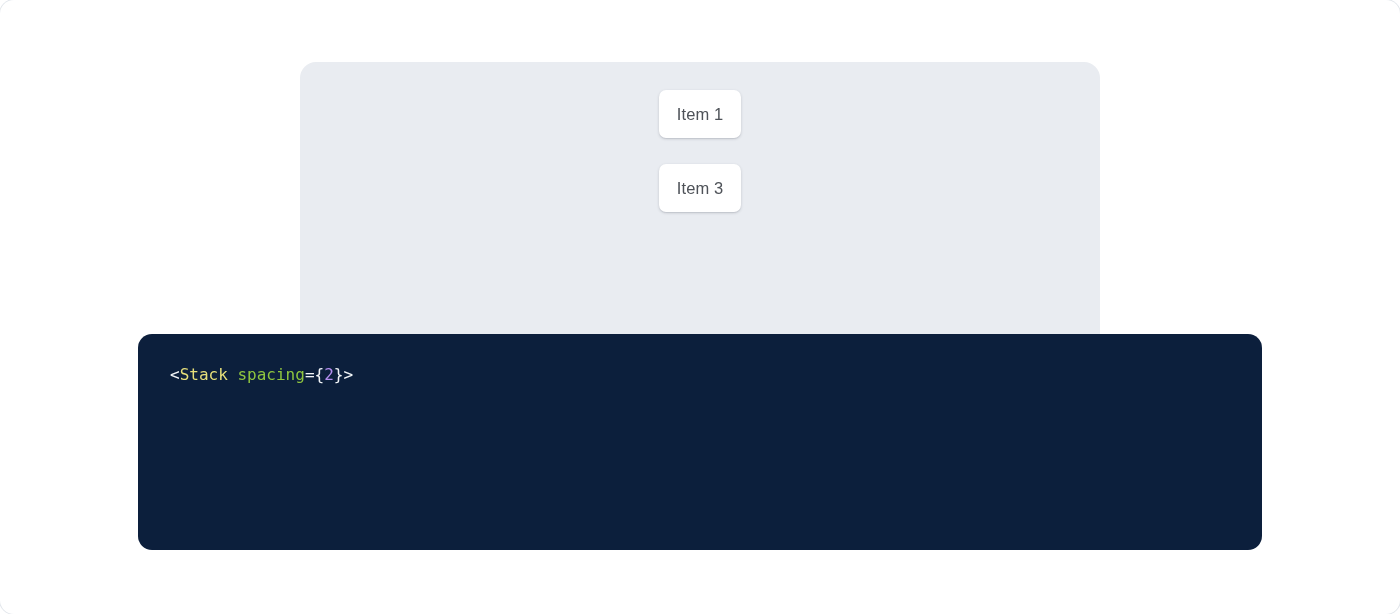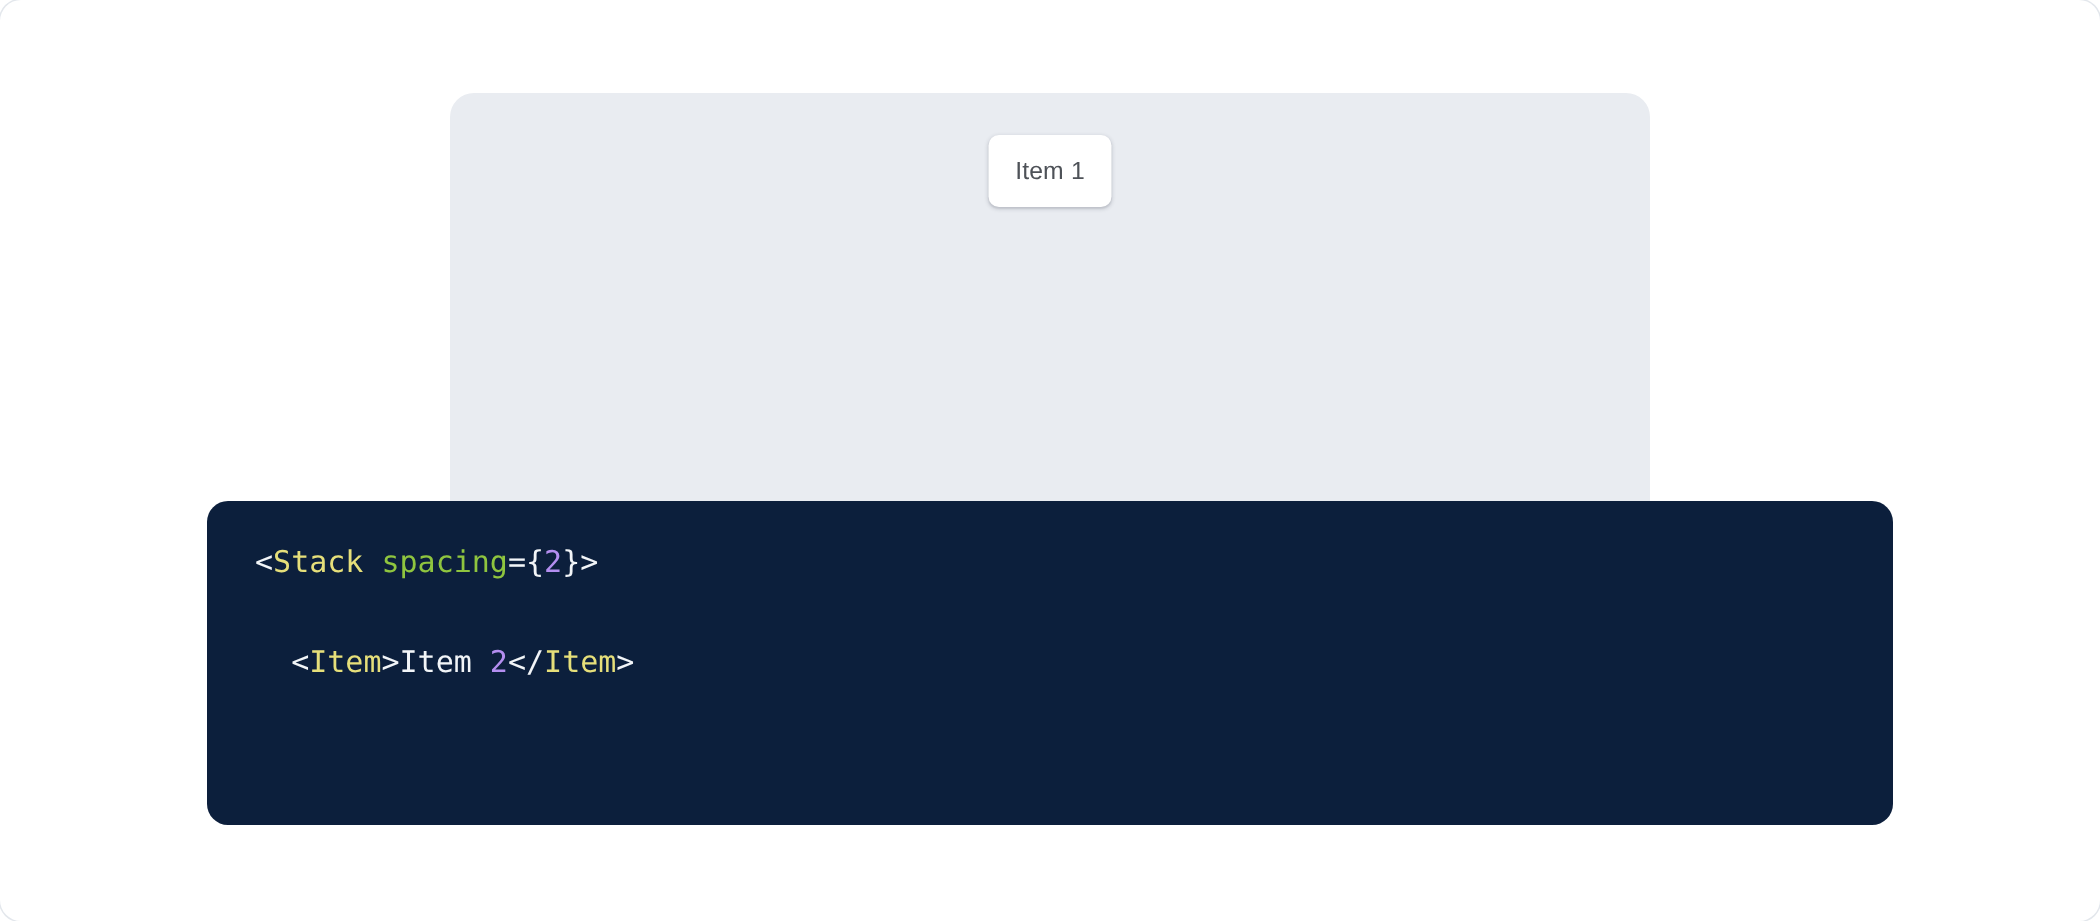--- a/index.html
+++ b/index.html
@@ -80,21 +80,21 @@
     box-sizing: border-box;
     background: #0c1f3c;
     border-radius: 14px;
     padding: 24px 32px;
     overflow: hidden;
   }
 
   .code-block {
     margin: 0;
     font-family: "DejaVu Sans Mono", "Liberation Mono", monospace;
-    font-size: 20px;
+    font-size: 16px;
     line-height: 33.6px;
     color: #f2f5f8;
     white-space: pre;
     tab-size: 2;
   }
 
   .code-line { display: block; }
 
   .tok-punct  { color: #f2f5f8; }
   .tok-tag    { color: #e6df7a; }
@@ -105,23 +105,25 @@
 </head>
 <body>
 
 <div class="page-frame">
 
   <div class="preview-stage">
     <div class="stack" id="stack-container">
         <div class="stack-item">
           <span>Item 1</span>
         </div>
+        <div class="stack-item">
+          <span>Item 3</span>
+        </div>
       </div>
   </div>
 
   <div class="code-panel">
     <pre class="code-block" id="code-block"><span class="code-line"><span class="tok-punct">&lt;</span><span class="tok-tag">Stack</span><span class="tok-punct"> </span><span class="tok-attr">spacing</span><span class="tok-punct">={</span><span class="tok-num">2</span><span class="tok-punct">}&gt;</span></span>
-<span class="code-line">  <span class="tok-punct">&lt;</span><span class="tok-tag">Item</span><span class="tok-punct">&gt;</span><span class="tok-text">Item </span><span class="tok-num">2</span><span class="tok-punct">&lt;/</span><span class="tok-tag">Item</span><span class="tok-punct">&gt;</span></span>
 
 </pre>
   </div>
 
 </div>
 
 </body></html>

